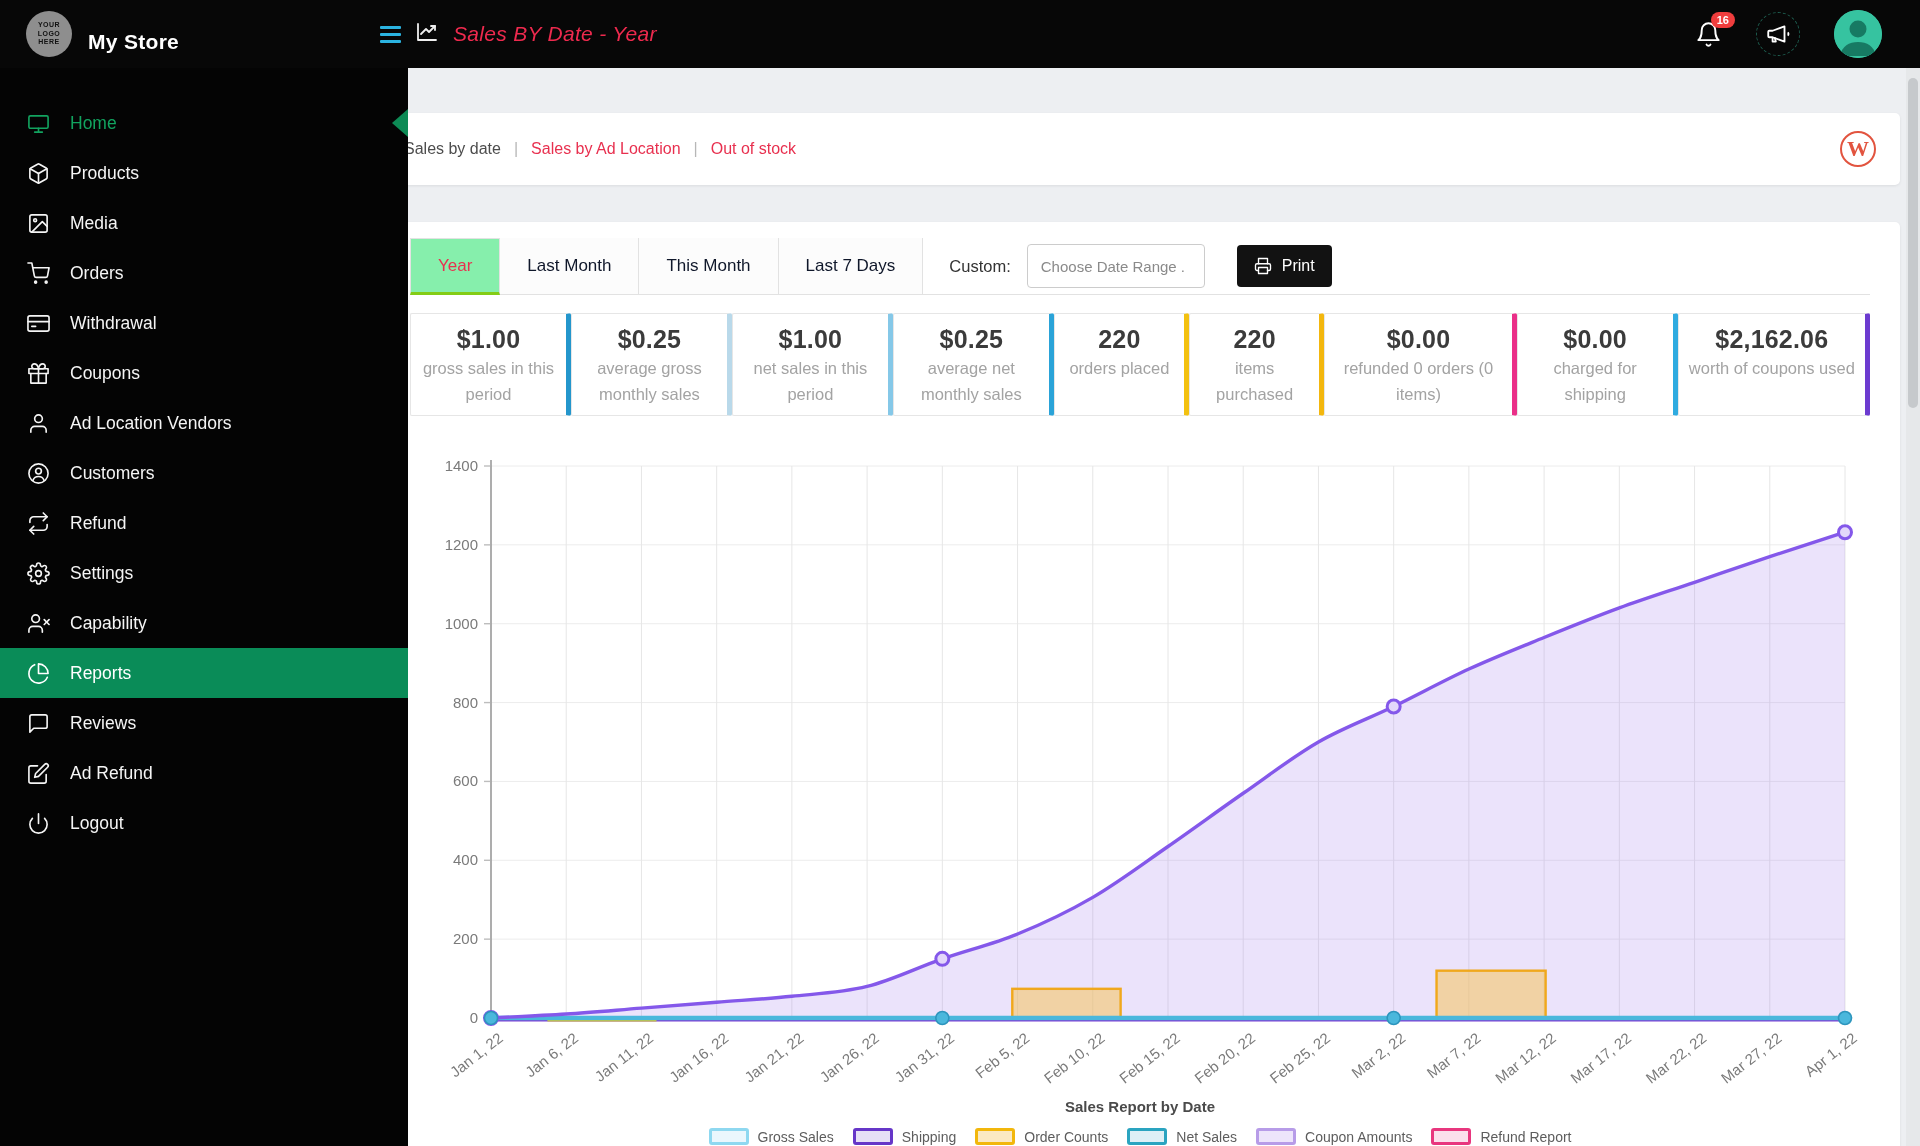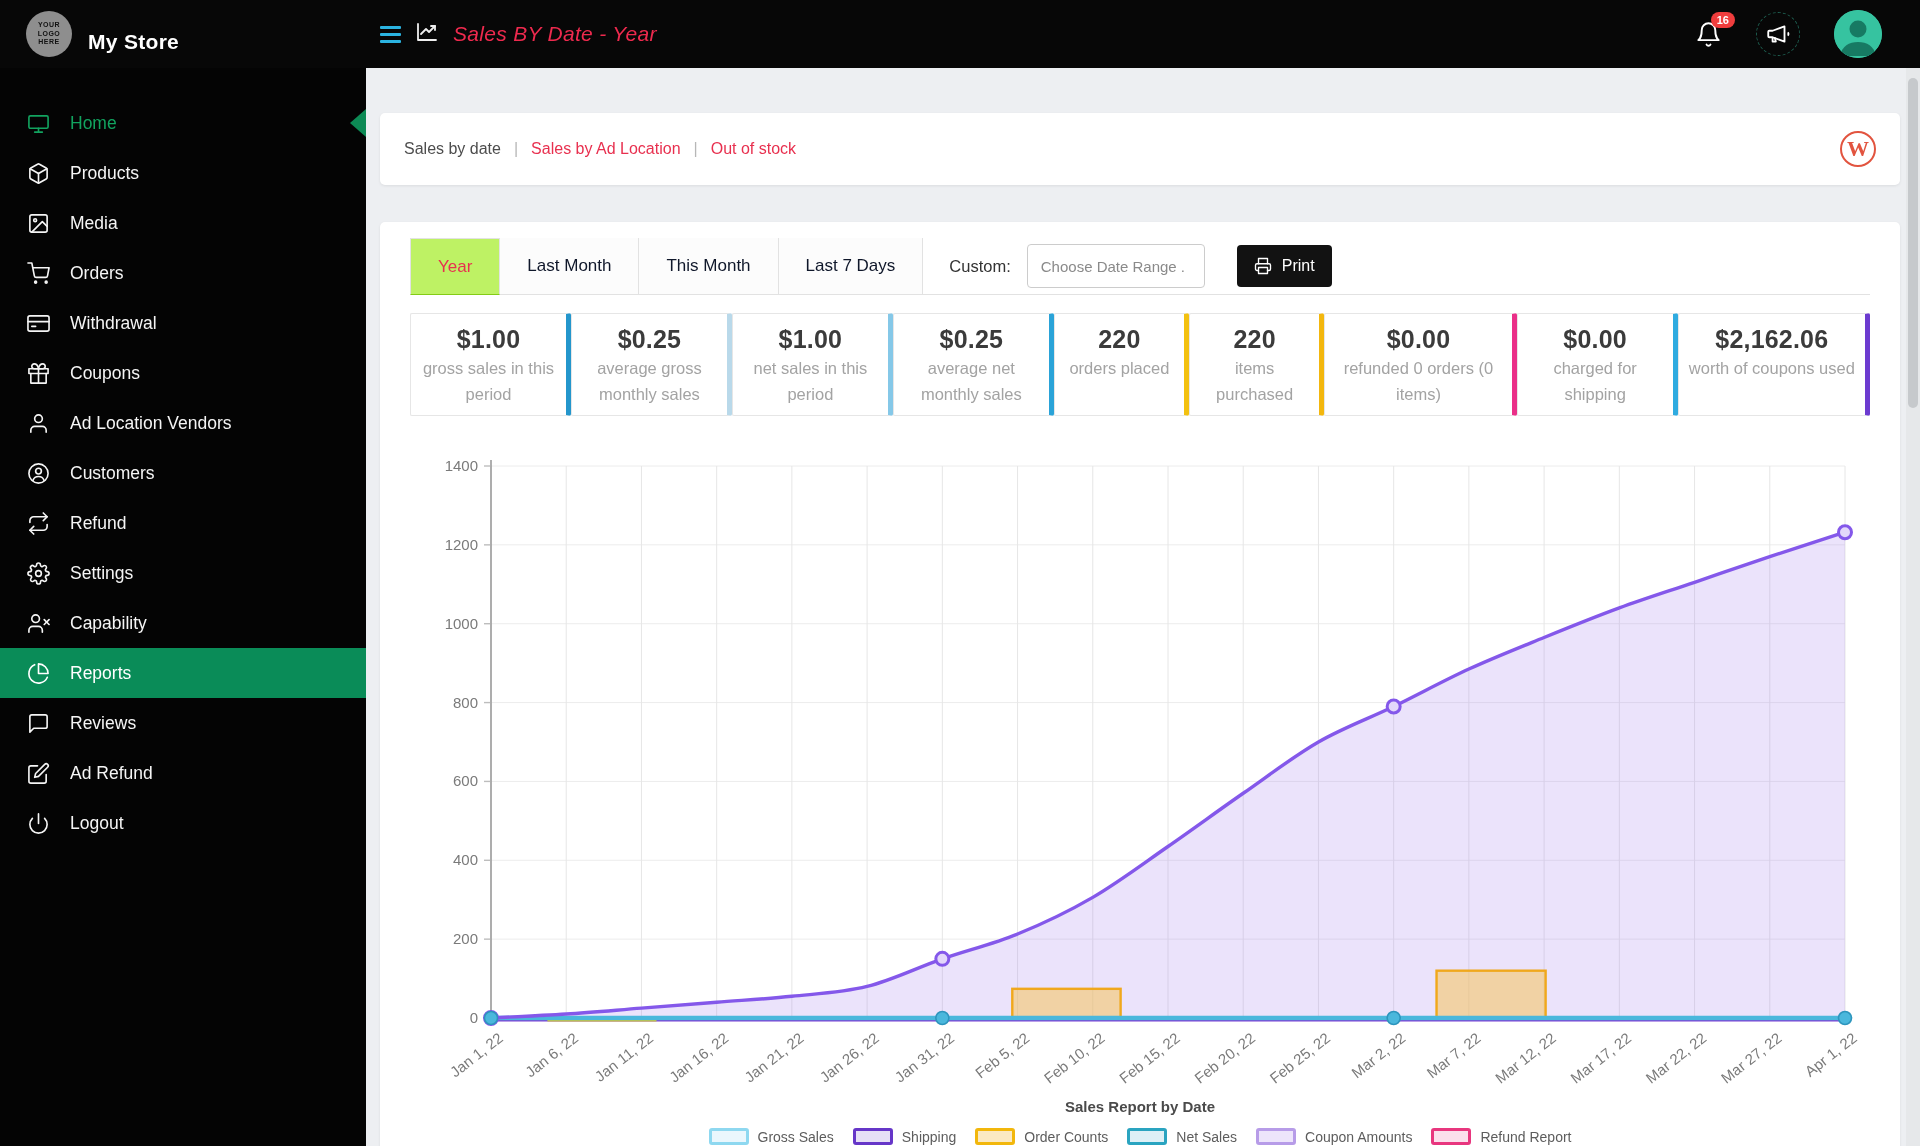--- a/index.html
+++ b/index.html
@@ -15,21 +15,21 @@
   .hamburger { display:flex; flex-direction:column; gap:4px; cursor:pointer; }
   .hamburger span { display:block; width:21px; height:3px; background:#2bb3e0; border-radius:1px; }
   .page-title { color:#ee2a4e; font-size:21px; letter-spacing:.3px; }
   .topbar-right { margin-left:auto; display:flex; align-items:center; gap:34px; padding-right:38px; }
   .icon-btn { position:relative; cursor:pointer; display:flex; align-items:center; justify-content:center; }
   .badge { position:absolute; top:-9px; right:-13px; background:#ef3d3d; color:#fff; font-size:11px; font-weight:bold; border-radius:9px; padding:2px 6px; }
   .megaphone-wrap { width:44px; height:44px; border:1px dashed #1d5c4e; border-radius:50%; display:flex; align-items:center; justify-content:center; }
   .avatar { width:48px; height:48px; border-radius:50%; background:#36c3a0; overflow:hidden; cursor:pointer; }
 
   
-  .sidebar { position:absolute; top:68px; left:0; width:366px; bottom:0; background:#040404; padding-top:30px; z-index:20; }
+  .sidebar { position:absolute; top:68px; left:0; width:408px; bottom:0; background:#040404; padding-top:30px; z-index:20; }
   .nav-item { position:relative; height:50px; display:flex; align-items:center; gap:20px; padding-left:26px; color:#f5f5f5; font-size:17.5px; cursor:pointer; }
   .nav-item .nv-icon { width:24px; height:24px; display:flex; align-items:center; justify-content:center; color:inherit; }
   .nav-item.home { color:#12a35f; }
   .nav-item.active-row { background:#0a8c58; color:#fff; }
   .home-arrow { position:absolute; right:0; top:50%; transform:translateY(-50%); width:0; height:0; border-top:14px solid transparent; border-bottom:14px solid transparent; border-right:16px solid #0d8a55; }
 
   
   .content { position:absolute; top:68px; left:366px; right:0; bottom:0; padding:45px 20px 0 14px; }
   .card { background:#fff; border-radius:5px; box-shadow:0 1px 3px rgba(0,0,0,.08); }
   .breadcrumb-card { height:72px; display:flex; align-items:center; padding:0 24px; }
@@ -38,21 +38,21 @@
   .crumb-link { color:#e8304f; cursor:pointer; }
   .crumb-sep { color:#b7b7b7; }
   .wp-icon { margin-left:auto; width:36px; height:36px; border:2.5px solid #e2543f; border-radius:50%; color:#e2543f; display:flex; align-items:center; justify-content:center; font-family:"Liberation Serif", serif; font-size:22px; font-weight:bold; cursor:pointer; }
 
   .main-card { margin-top:37px; height:980px; padding:16px 30px 0 30px; overflow:hidden; }
 
   
   .tabs-row { display:flex; align-items:stretch; height:57px; border-bottom:1px solid #e2e2e2; }
   .tab { display:flex; align-items:center; padding:0 27px; font-size:17px; color:#0f172a; background:#fcfcfc; border-right:1px solid #e2e2e2; cursor:pointer; }
   .tab:first-child { border-left:1px solid #e2e2e2; }
-  .tab.active { background:#bef264; color:#e8304f; border-top:1px solid #e2e2e2; margin-bottom:-1px; border-bottom:1px solid #84cc16; }
+  .tab.active { background:#86efac; color:#e8304f; border-top:1px solid #e2e2e2; margin-bottom:-1px; border-bottom:3px solid #84cc16; }
   .custom-zone { display:flex; align-items:center; gap:16px; padding-left:26px; }
   .custom-label { font-size:16.5px; color:#333; }
   .date-input { width:178px; height:44px; border:1px solid #ccc; border-radius:4px; padding:0 13px; font-size:15px; color:#444; font-family:"Liberation Sans", sans-serif; }
   .date-input::placeholder { color:#8a8a8a; }
   .print-btn { margin-left:32px; height:42px; align-self:center; background:#121212; color:#fff; border:none; border-radius:4px; font-size:16px; display:flex; align-items:center; gap:10px; padding:0 17px; cursor:pointer; font-family:"Liberation Sans", sans-serif; }
 
   
   .stats-row { display:flex; gap:0; margin-top:18px; }
   .stat-card { flex:1; border:1px solid #e6e6e6; border-right-width:5px; border-right-style:solid; border-radius:2px; text-align:center; padding:11px 6px 8px 6px; min-height:93px; }
   .stat-value { font-size:25px; font-weight:600; color:#3b3b3b; letter-spacing:.2px; }

